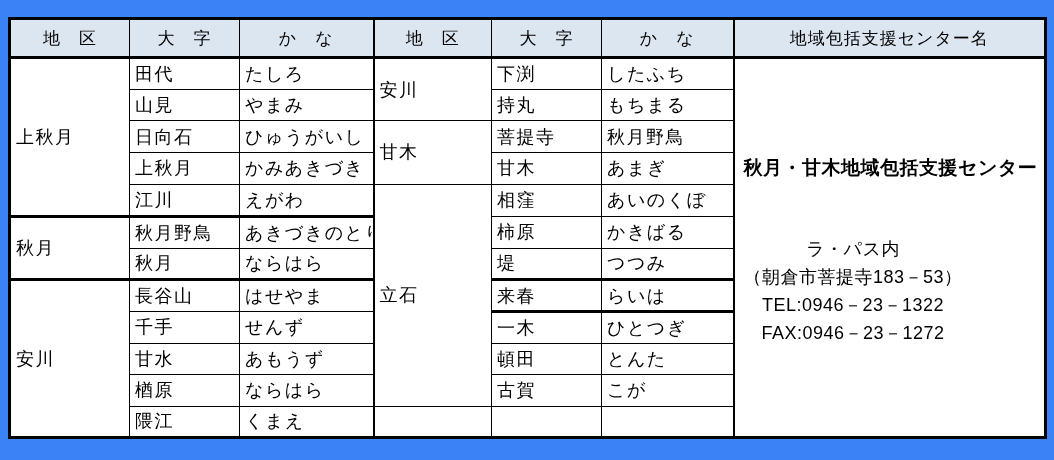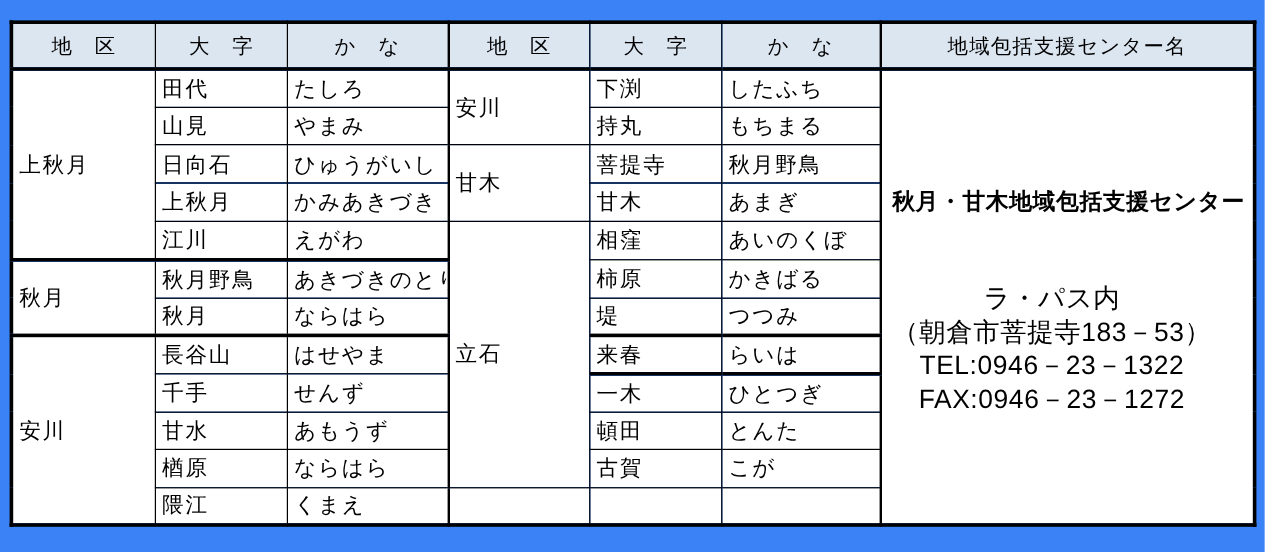--- a/index.html
+++ b/index.html
@@ -47,21 +47,21 @@
   .bt2{border-top:3px solid #000 !important;}
 
   td.c7{padding:0;vertical-align:top;text-align:center;}
   .cwrap{position:relative;width:100%;height:377px;}
   .center-name{
     position:absolute;top:96px;left:4px;
     font-weight:bold;font-size:19px;letter-spacing:0.5px;white-space:nowrap;
   }
   .center-addr{
     position:absolute;top:176px;left:4px;
-    font-size:22px;line-height:28px;letter-spacing:0.5px;white-space:nowrap;
+    font-size:18px;line-height:28px;letter-spacing:0.5px;white-space:nowrap;
   }
 </style>
 </head>
 <body>
 
 <div class="canvas">
   <table class="main">
     <colgroup>
       <col style="width:120px">
         <col style="width:110px">

